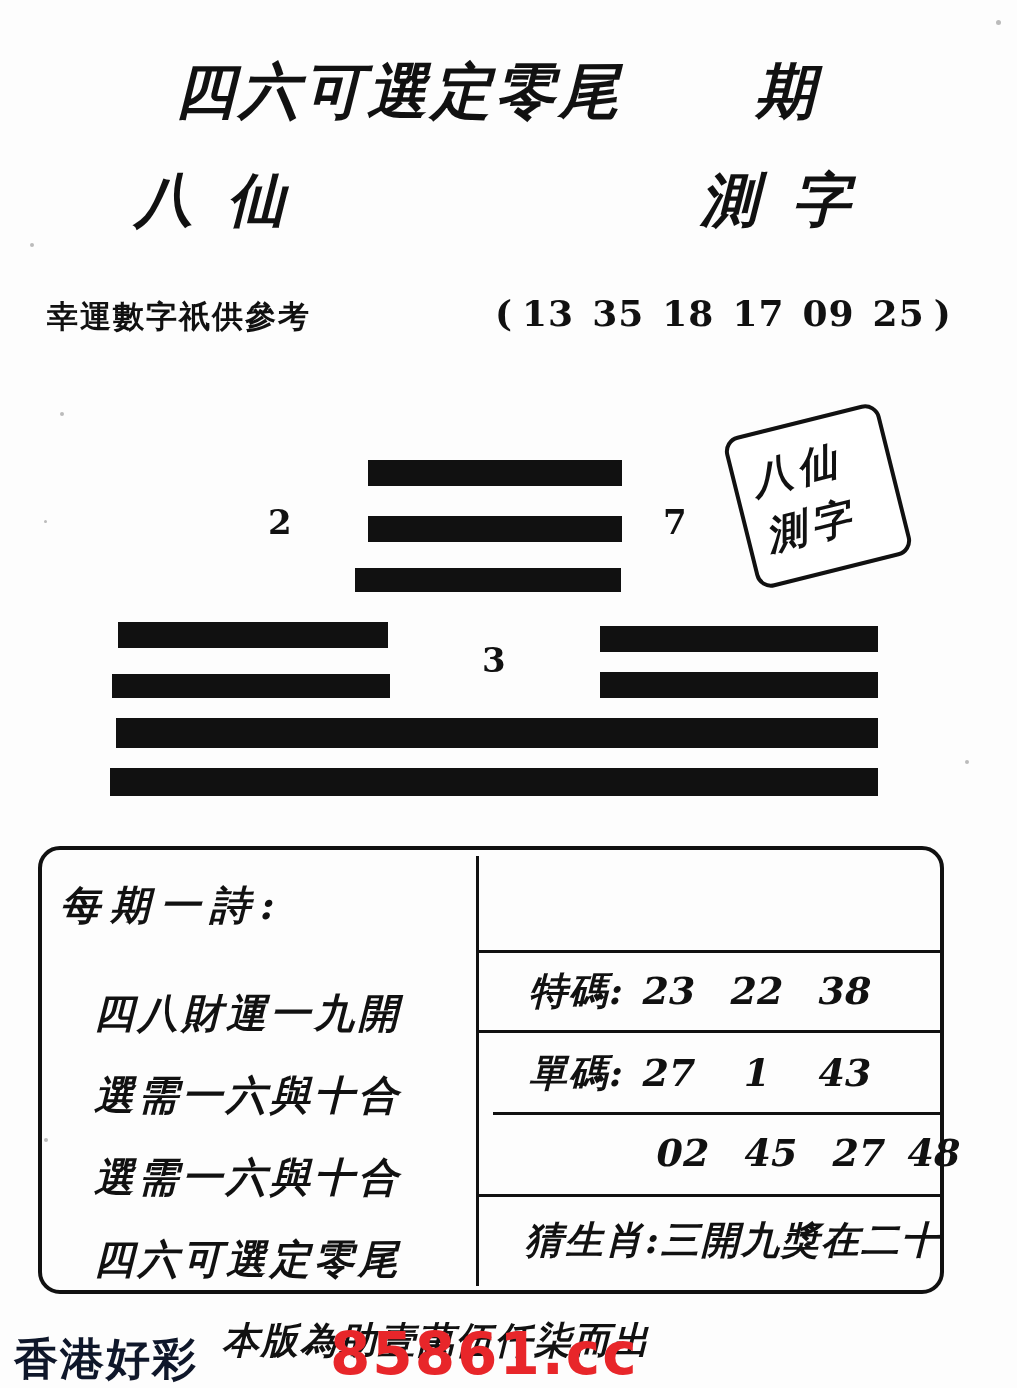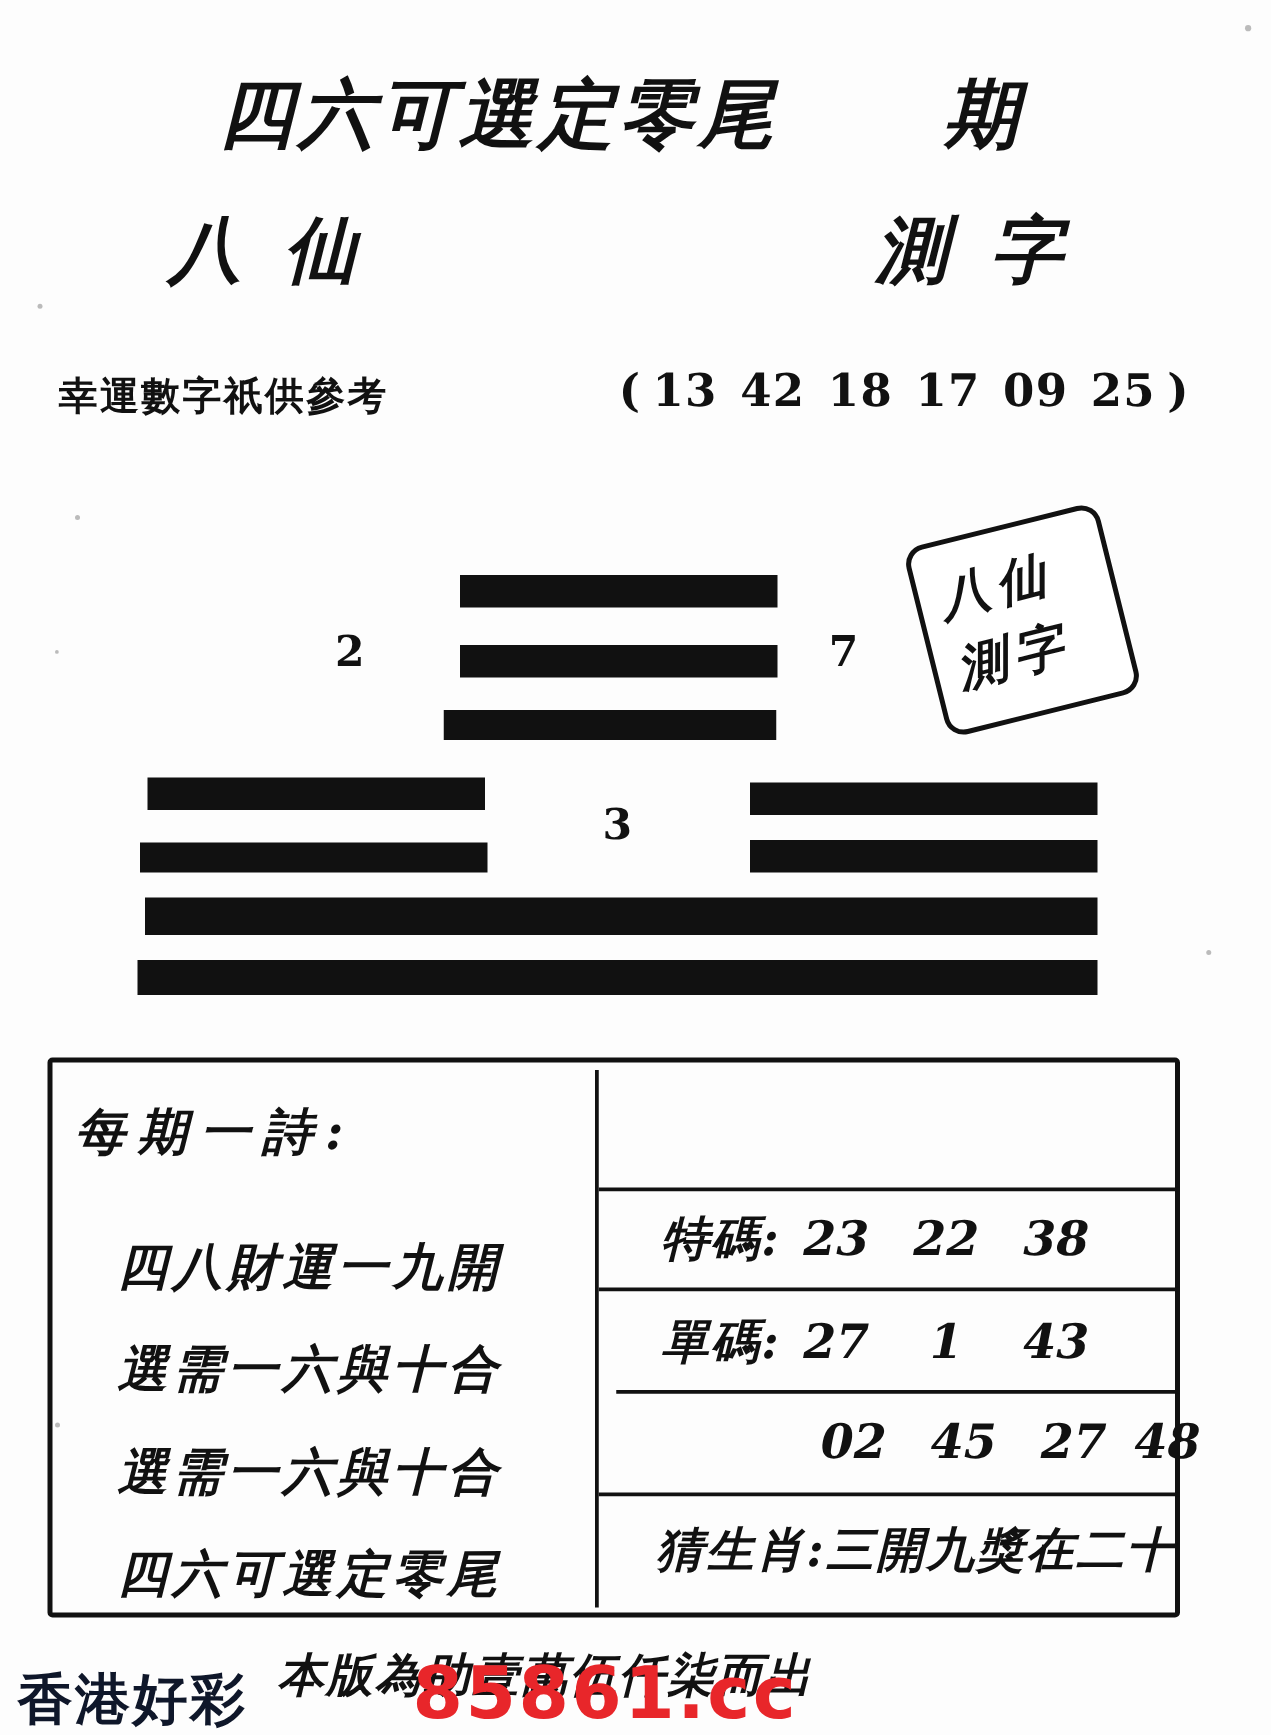--- a/index.html
+++ b/index.html
@@ -122,21 +122,21 @@
   }
 
   
   .box {
     position: absolute;
     top: 846px;
     left: 38px;
     width: 906px;
     height: 448px;
     border: 4px solid #111;
-    border-radius: 4px;
+    border-radius: 22px;
     box-sizing: border-box;
   }
   .box-left {
     position: absolute;
     top: 0; left: 0;
     width: 434px;
     height: 100%;
     box-sizing: border-box;
   }
   .divider-v {
@@ -263,21 +263,21 @@
   <div class="title-row">
     <div class="title-main">四六可選定零尾</div>
     <div class="title-issue">期</div>
   </div>
 
   <div class="subtitle-left">八仙</div>
   <div class="subtitle-right">測字</div>
 
   <div class="lucky-label">幸運數字祇供參考</div>
   <div class="lucky-nums">
-    <span>(</span><span class="n">13</span><span class="n">42</span><span class="n">18</span><span class="n">17</span><span class="n">09</span><span class="n">25</span><span>)</span>
+    <span>(</span><span class="n">13</span><span class="n">35</span><span class="n">18</span><span class="n">17</span><span class="n">09</span><span class="n">25</span><span>)</span>
   </div>
 
   <div class="bars">
 
     <div class="bar" style="top:20px;left:368px;width:254px;height:26px;"></div>
     <div class="bar" style="top:76px;left:368px;width:254px;height:26px;"></div>
     <div class="bar" style="top:128px;left:355px;width:266px;height:24px;"></div>
 
     <div class="num" style="top:62px;left:268px;">2</div>
     <div class="num" style="top:62px;left:663px;">7</div>

